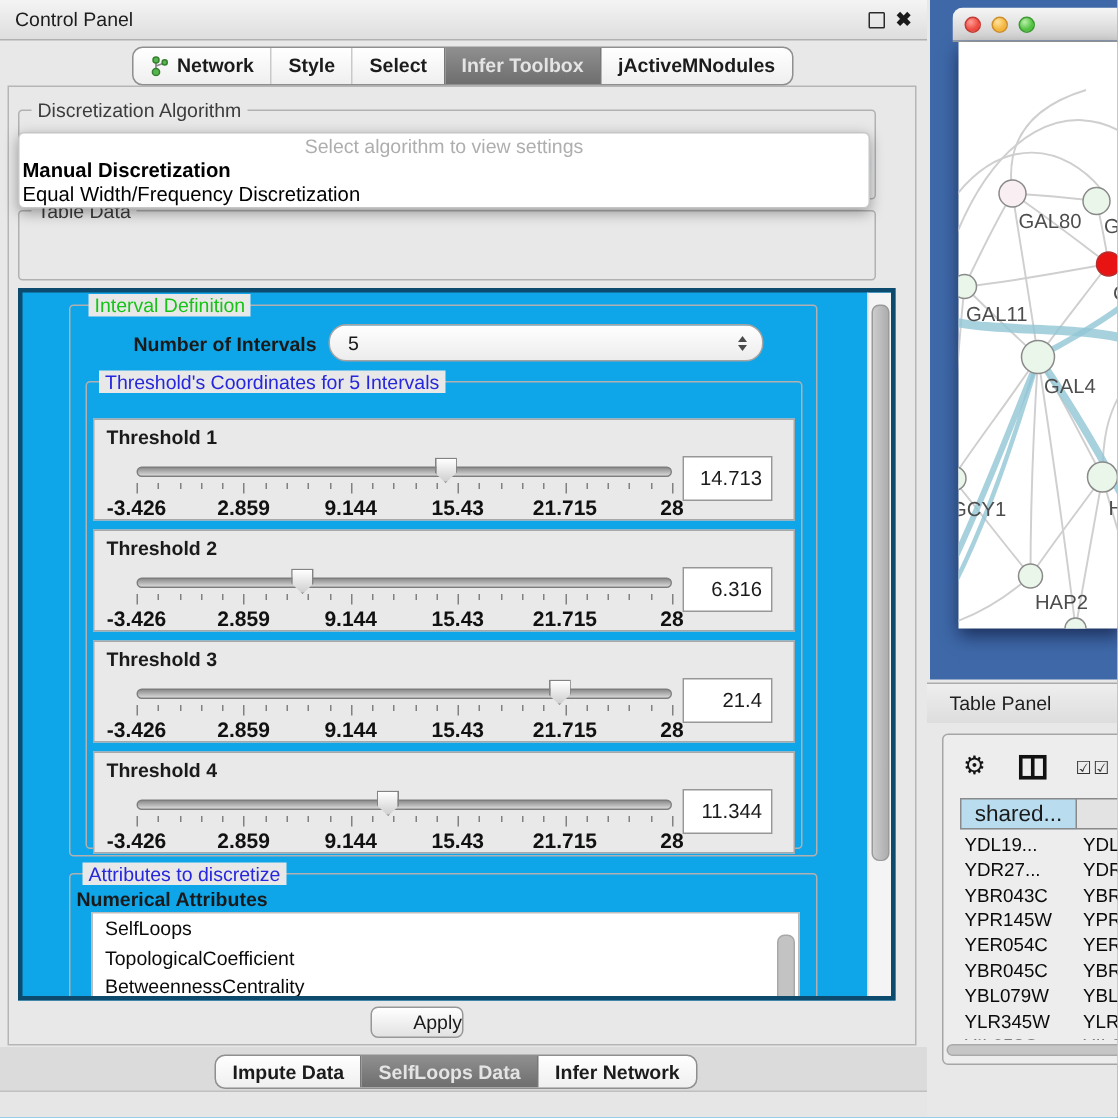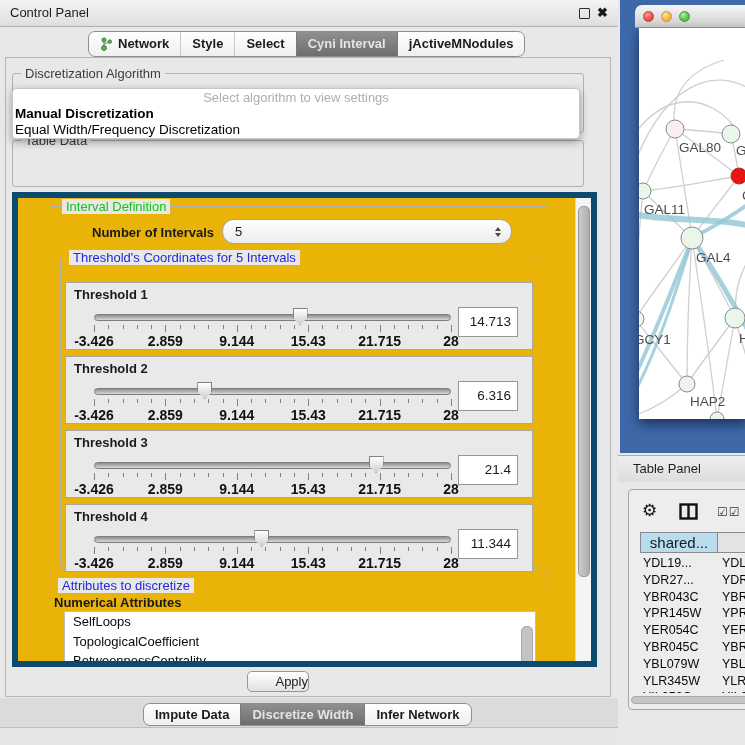--- a/index.html
+++ b/index.html
@@ -44,22 +44,22 @@
   .combo.focus{box-shadow:0 0 5px 2px #7fb0e8;border-color:#5f93cf}
 
   
   .popup{position:absolute;left:12px;top:88px;width:566px;height:49px;background:#ffffff;
          border:1px solid #c6c6c6;border-radius:4px;box-shadow:0 3px 9px rgba(0,0,0,.35);z-index:30}
   .popup .hint{text-align:center;color:#aeaeae;font-size:13px;line-height:16px;margin-top:1px}
   .popup .opt{font-size:13.5px;line-height:16px;padding-left:2px;color:#000}
   .popup .opt.bold{font-weight:bold}
 
   
-  .scrollpane{position:absolute;left:12px;top:192px;width:585px;height:475px;border:6px solid #0c4a6e;
-              overflow:hidden;box-sizing:border-box;background:#eab308}
+  .scrollpane{position:absolute;left:12px;top:192px;width:585px;height:475px;border:3px solid #0c4a6e;
+              overflow:hidden;box-sizing:border-box;background:#0ea5e9}
   .vsb{position:absolute;right:0;top:0;width:15px;height:100%;background:#f4f4f4;border-left:1px solid #d8d8d8}
   .vsbthumb{position:absolute;left:2px;top:8px;width:10px;height:369px;
             background:linear-gradient(90deg,#cccccc,#adadad);border:1px solid #9a9a9a;border-radius:5px}
 
   
   .thrbox{position:relative;border:1px solid #a8a8a8;background:#e9e9e9;box-sizing:border-box;
           width:468px;height:68px;margin:0 0 6px 4px}
   .thrtitle{position:absolute;left:8px;top:4px;font-size:13px;font-weight:bold}
   .track{position:absolute;left:28px;top:31px;width:357px;height:7px;border-radius:4px;box-sizing:border-box;
          background:linear-gradient(#8e8e8e,#d8d8d8);border:1px solid #7d7d7d}
@@ -145,21 +145,21 @@
       </span>
       <span>Network</span>
     </span>
     <span class="seg">
       <span>Style</span>
     </span>
     <span class="seg">
       <span>Select</span>
     </span>
     <span class="seg sel">
-      <span>Cyni Interval</span>
+      <span>Infer Toolbox</span>
     </span>
     <span class="seg">
       <span>jActiveMNodules</span>
     </span>
   </div>
 
 <div class="group" style="left:12px;top:73px;width:572px;height:60px">
   <span class="gtitle dark">Discretization Algorithm</span>
   <div class="combo focus" style="left:10px;top:23px;width:552px">
     <div class="ctext"></div>
@@ -388,21 +388,21 @@
 
 <div class="btn">Apply</div>
 
 <div class="bottomband"></div>
 <div class="bottomband2"></div>
 <div class="segbar bottom">
     <span class="seg">
       <span>Impute Data</span>
     </span>
     <span class="seg sel">
-      <span>Discretize Width</span>
+      <span>SelfLoops Data</span>
     </span>
     <span class="seg">
       <span>Infer Network</span>
     </span>
   </div>
 
 <div class="rightpane">
 
   <div class="netwin">
     <div class="mactitle">

